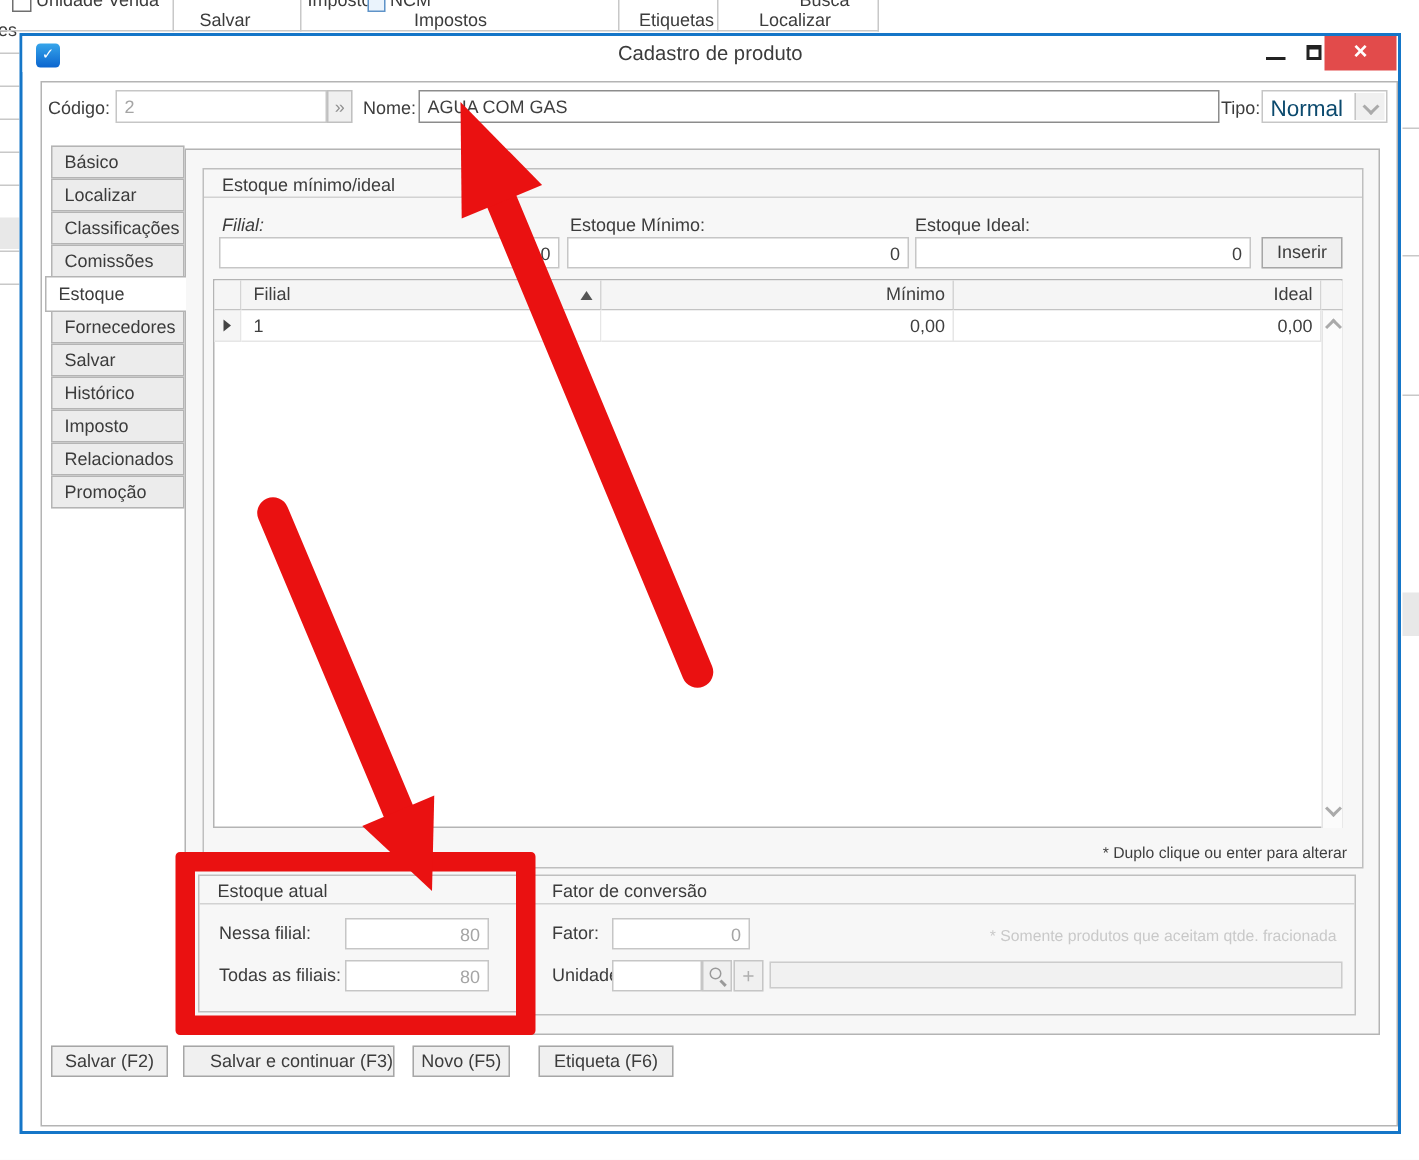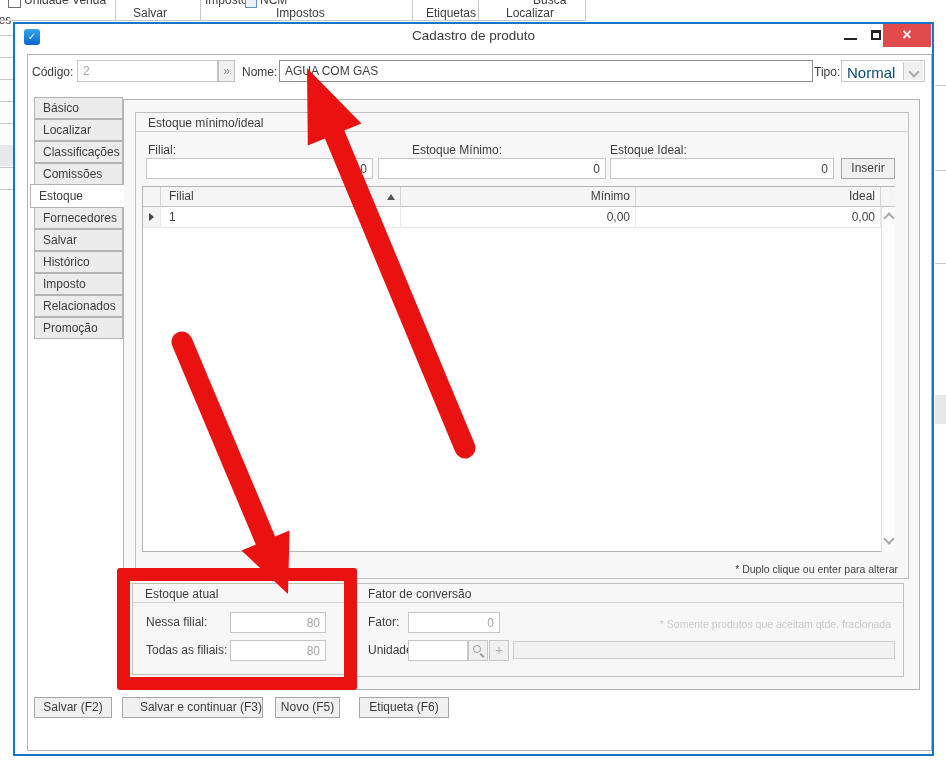--- a/index.html
+++ b/index.html
@@ -123,22 +123,22 @@
     <div class="tab" style="top:227px;"><span>Histórico</span></div>
     <div class="tab" style="top:249px;"><span>Imposto</span></div>
     <div class="tab" style="top:271px;"><span>Relacionados</span></div>
     <div class="tab" style="top:293px;"><span>Promoção</span></div>
 
     <div class="abs" style="left:108px;top:75px;width:797px;height:591px;border:1px solid #b4b4b4;box-sizing:border-box;background:#f7f7f7;"></div>
 
     <div class="group" style="left:120px;top:88px;width:774px;height:467px;">
       <span class="group-title">Estoque mínimo/ideal</span>
       <span class="group-line"></span>
-      <span class="lbl" style="left:12px;top:30px;">Filial:</span>
-      <span class="lbl" style="left:244px;top:30px;margin-left:32px;">Estoque Mínimo:</span>
+      <span class="lbl" style="left:12px;top:30px;font-style:italic;">Filial:</span>
+      <span class="lbl" style="left:244px;top:30px;">Estoque Mínimo:</span>
       <span class="lbl" style="left:474px;top:30px;">Estoque Ideal:</span>
       <input class="inp right" style="left: 10px; top: 45px; width: 227px; height: 21px;" value="0">
       <input class="inp right" style="left: 242px; top: 45px; width: 228px; height: 21px;" value="0">
       <input class="inp right" style="left: 474px; top: 45px; width: 224px; height: 21px;" value="0">
       <div class="btn" style="left:705px;top:45px;width:54px;height:21px;">
         <span>Inserir</span>
       </div>
 
       <div class="grid" style="left:6px;top:73px;width:753px;height:366px;">
         <div class="gh" style="left:0;width:18px;"></div>

